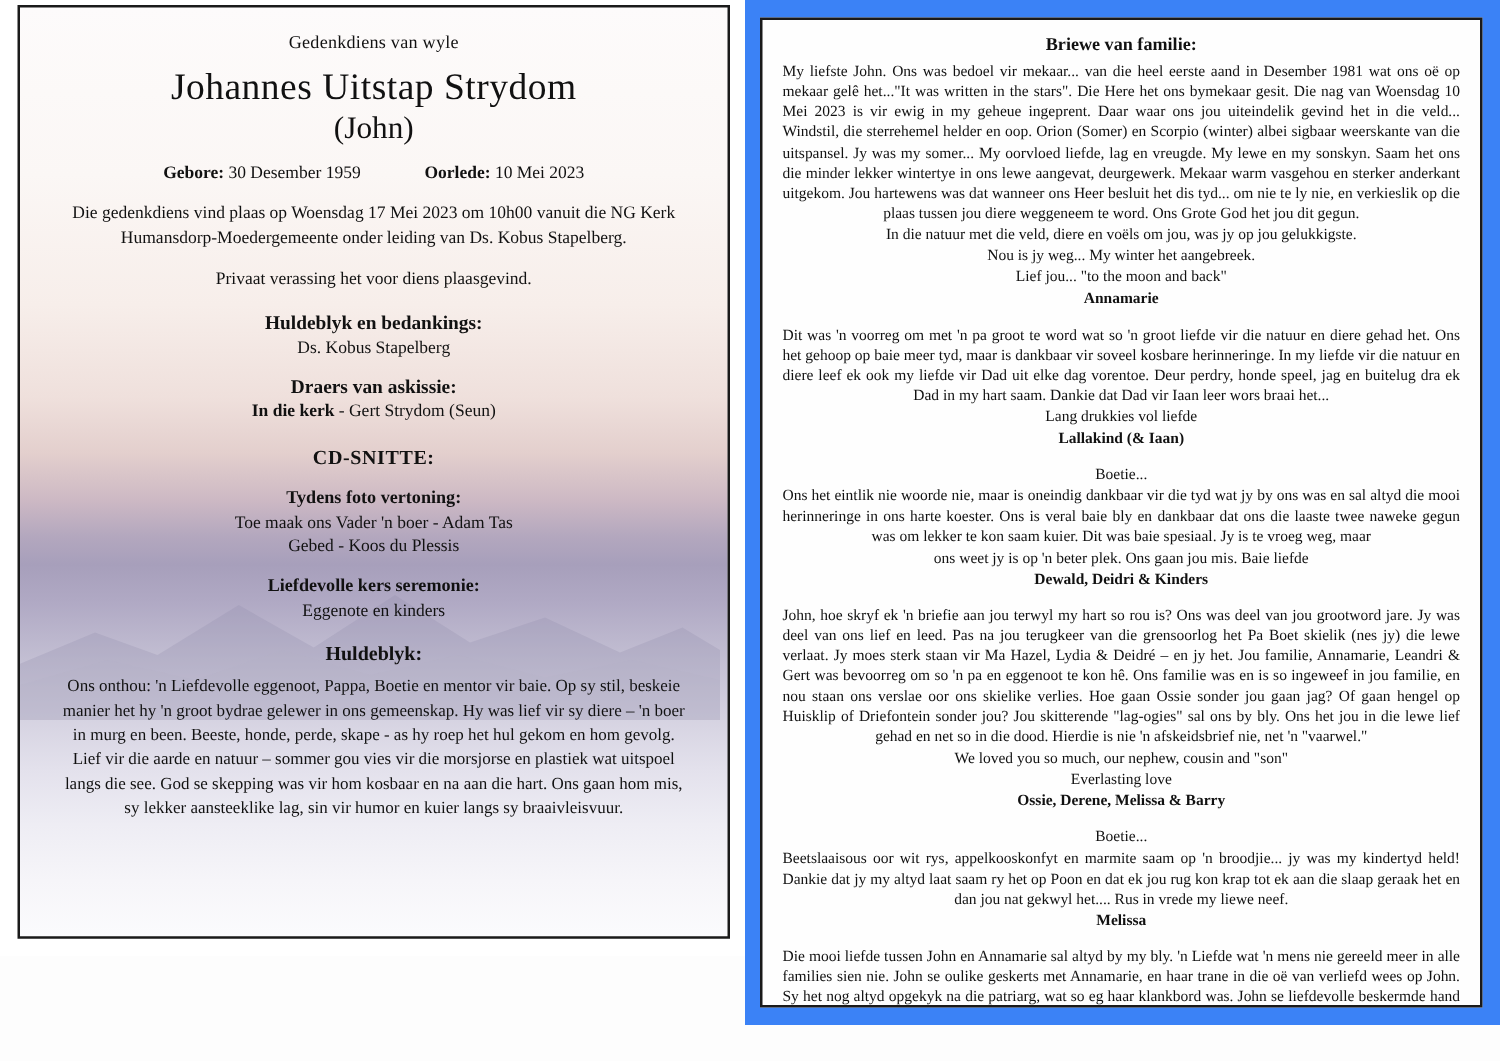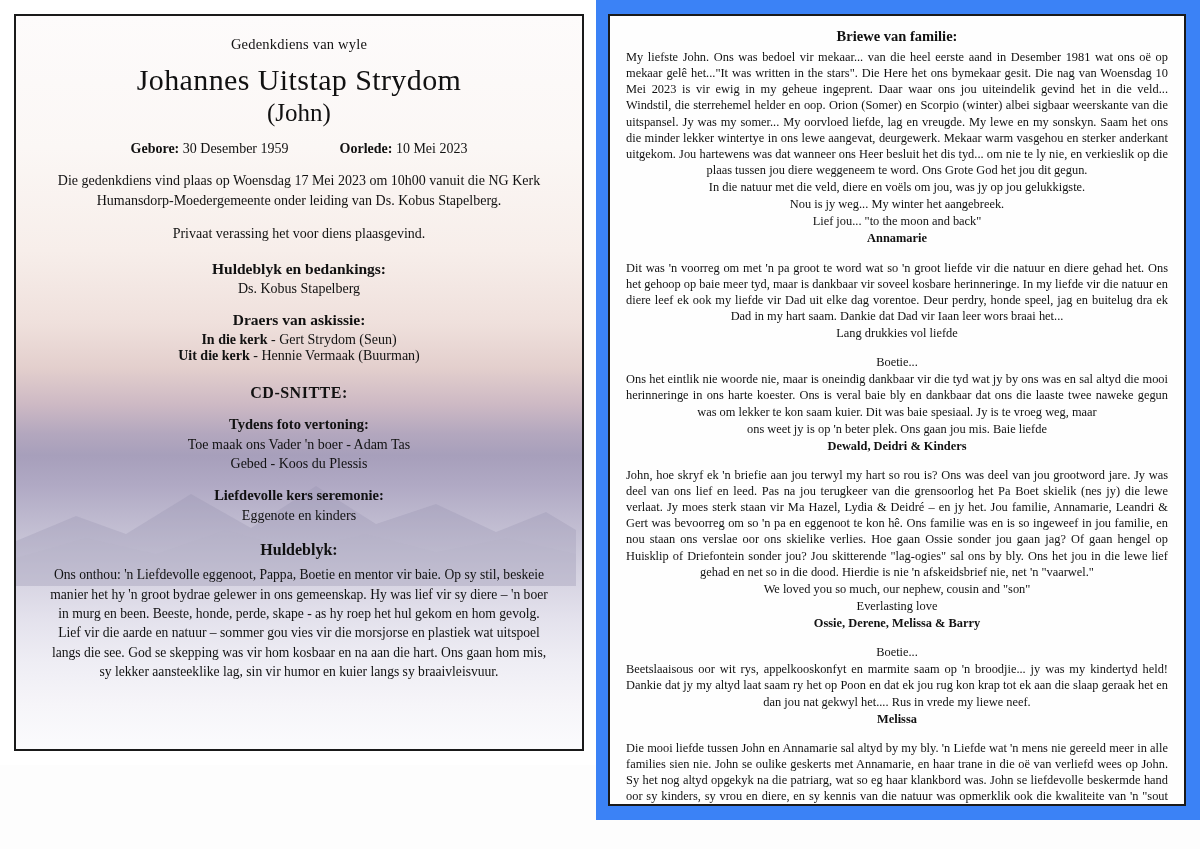--- a/index.html
+++ b/index.html
@@ -21,21 +21,21 @@
     background: #fdfdfd;
     display: flex;
   }
 
   
   .left-panel {
     position: relative;
     width: 596px;
     height: 765px;
     box-sizing: border-box;
-    padding: 14px 12px 14px 14px;
+    padding: 4px 12px 14px 14px;
     background: #ffffff;
   }
   .left-card {
     position: relative;
     width: 100%;
     height: 100%;
     box-sizing: border-box;
     border: 2px solid #1a1a1a;
     overflow: hidden;
     background:
@@ -220,24 +220,20 @@
         <div class="private-line">Privaat verassing het voor diens plaasgevind.</div>
 
         <div class="sect-head">Huldeblyk en bedankings:</div>
         <div class="sect-sub">Ds. Kobus Stapelberg</div>
 
         <div class="sect-head">Draers van askissie:</div>
         <div class="bold-line">
           <span>In die kerk</span>
           <span class="plain">- Gert Strydom (Seun)</span>
         </div>
-        <div class="bold-line">
-          <span>Uit die kerk</span>
-          <span class="plain">- Hennie Vermaak (Buurman)</span>
-        </div>
 
         <div class="cd-head">CD-SNITTE:</div>
 
         <div class="blk">
           <div class="h">Tydens foto vertoning:</div>
           <div class="t">Toe maak ons Vader 'n boer - Adam Tas</div>
           <div class="t">Gebed - Koos du Plessis</div>
         </div>
 
 
@@ -260,20 +256,21 @@
         <p class="body">My liefste John. Ons was bedoel vir mekaar... van die heel eerste aand in Desember 1981 wat ons oë op mekaar gelê het..."It was written in the stars". Die Here het ons bymekaar gesit. Die nag van Woensdag 10 Mei 2023 is vir ewig in my geheue ingeprent. Daar waar ons jou uiteindelik gevind het in die veld... Windstil, die sterrehemel helder en oop. Orion (Somer) en Scorpio (winter) albei sigbaar weerskante van die uitspansel. Jy was my somer... My oorvloed liefde, lag en vreugde. My lewe en my sonskyn. Saam het ons die minder lekker wintertye in ons lewe aangevat, deurgewerk. Mekaar warm vasgehou en sterker anderkant uitgekom. Jou hartewens was dat wanneer ons Heer besluit het dis tyd... om nie te ly nie, en verkieslik op die plaas tussen jou diere weggeneem te word. Ons Grote God het jou dit gegun.</p>
         <p class="closing">In die natuur met die veld, diere en voëls om jou, was jy op jou gelukkigste.</p>
         <p class="closing">Nou is jy weg... My winter het aangebreek.</p>
         <p class="closing">Lief jou... "to the moon and back"</p>
         <p class="sig">Annamarie</p>
       </div>
 
       <div class="letter">
         <p class="body">Dit was 'n voorreg om met 'n pa groot te word wat so 'n groot liefde vir die natuur en diere gehad het. Ons het gehoop op baie meer tyd, maar is dankbaar vir soveel kosbare herinneringe. In my liefde vir die natuur en diere leef ek ook my liefde vir Dad uit elke dag vorentoe. Deur perdry, honde speel, jag en buitelug dra ek Dad in my hart saam. Dankie dat Dad vir Iaan leer wors braai het...</p>
         <p class="closing">Lang drukkies vol liefde</p>
+        <p class="sig">Lallakind (&amp; Iaan)</p>
       </div>
 
       <div class="letter">
         <p class="boetie">Boetie...</p>
         <p class="body">Ons het eintlik nie woorde nie, maar is oneindig dankbaar vir die tyd wat jy by ons was en sal altyd die mooi herinneringe in ons harte koester. Ons is veral baie bly en dankbaar dat ons die laaste twee naweke gegun was om lekker te kon saam kuier. Dit was baie spesiaal. Jy is te vroeg weg, maar</p>
         <p class="closing">ons weet jy is op 'n beter plek. Ons gaan jou mis. Baie liefde</p>
         <p class="sig">Dewald, Deidri &amp; Kinders</p>
       </div>
 
       <div class="letter">

